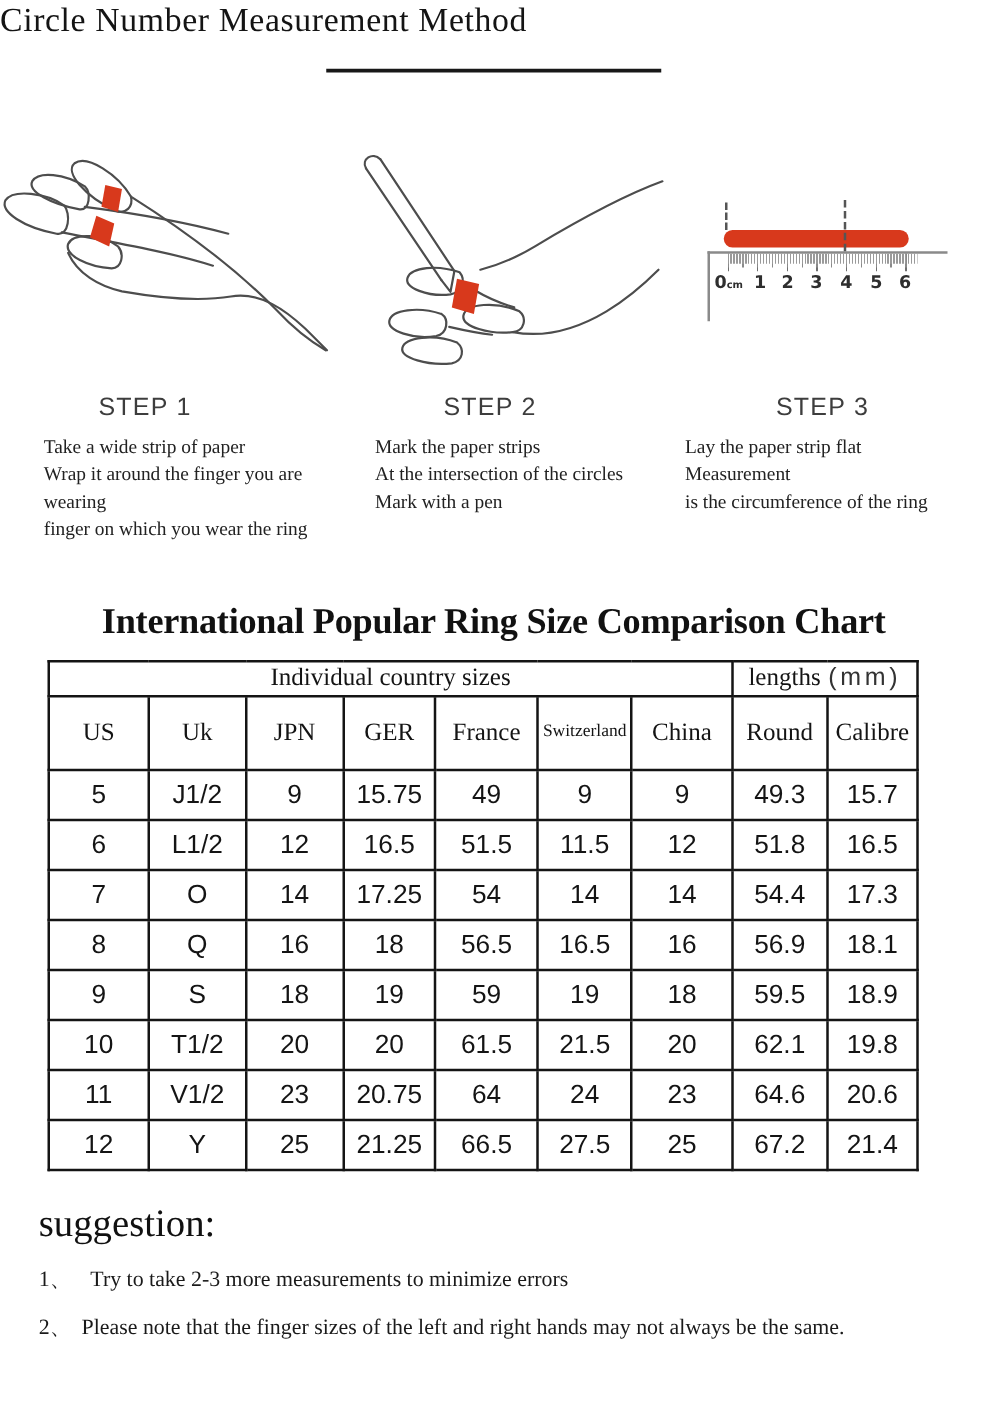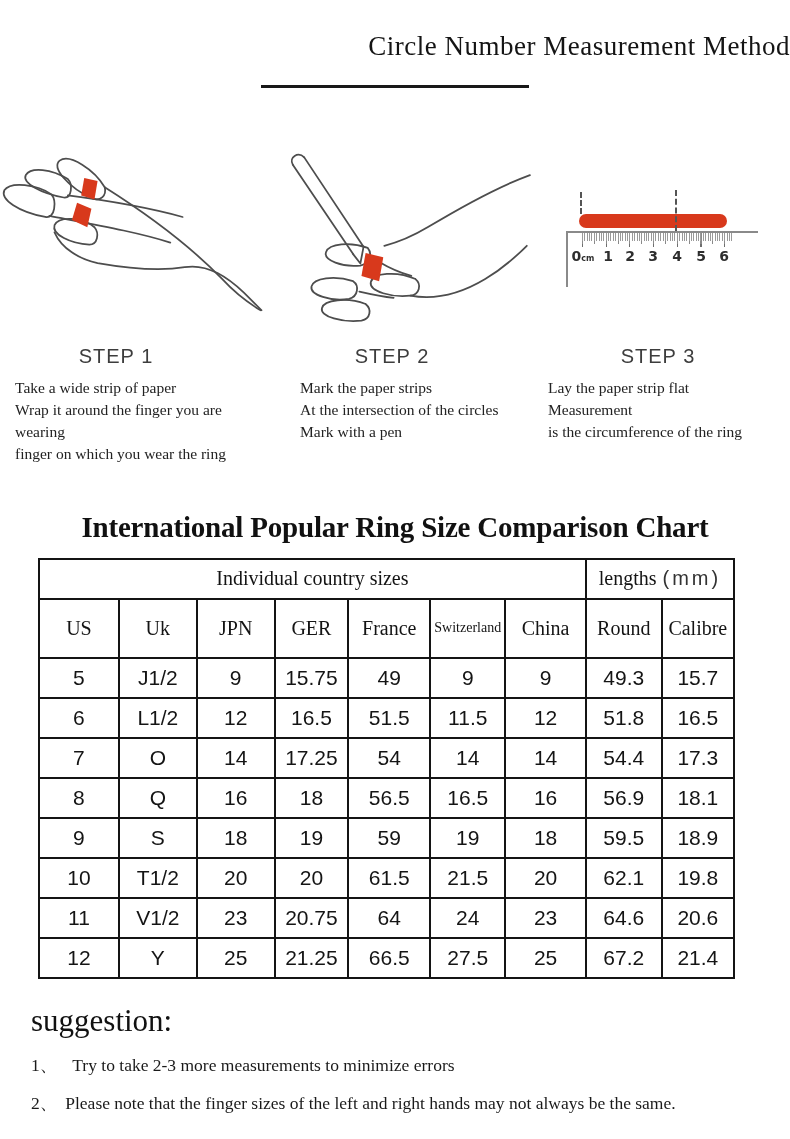--- a/index.html
+++ b/index.html
@@ -4,21 +4,21 @@
 <style>
   * { margin:0; padding:0; box-sizing:border-box; }
   html,body { background:#ffffff; }
   .page {
     width:790px; height:1139px; position:relative; margin:0 auto;
     background:#ffffff; color:#1b1b1b; overflow:hidden;
     font-family:"Liberation Serif","DejaVu Serif",serif;
   }
 
   
-  .hdr { text-align:right; padding-top:30px; }
+  .hdr { text-align:left; }
   .hdr h1 {
     font:400 27px/1.25 "Liberation Serif","DejaVu Serif",serif;
     letter-spacing:.5px; color:#141414;
   }
   .title-underline { width:268px; height:3px; background:#181818; margin:21px auto 0; }
 
   
   .steps { display:flex; margin-top:48px; }
   .step { position:relative; }
   .step.s1 { width:272px; }
@@ -28,21 +28,21 @@
   .illus svg { width:100%; height:100%; display:block; }
   .step-heading {
     margin-top:4px; text-align:center;
     font:400 20px "Liberation Sans","DejaVu Sans",sans-serif;
     letter-spacing:1px; color:#3d3d3d;padding-left:20px;
   }
   .s1 .step-heading { padding-right:60px; }
   .s2 .step-heading { padding-right:40px; }
   .s3 .step-heading { padding-right:26px; }
   .step-lines { margin-top:9px; font-size:15.5px; line-height:22px; color:#222; }
-  .s1 .step-lines { padding-left:15px; }
+  .s1 .step-lines { padding-left:15px;margin-left:20px; }
   .s2 .step-lines { padding-left:28px; }
   .s3 .step-lines { padding-left:16px; }
 
   
   .ruler-wrap { position:absolute; left:14px; top:0; width:230px; height:205px; }
   .rb-line   { position:absolute; left:20px; top:95px; width:192px; height:2px; background:#8a8a8a; }
   .rb-left   { position:absolute; left:20px; top:95px; width:2px; height:56px; background:#8a8a8a; }
   .strip     { position:absolute; left:33px; top:78px; width:148px; height:14px;
                border-radius:7px; }
   .dash      { position:absolute; width:0; border-left:2px dashed #555; }
@@ -58,21 +58,21 @@
   .nums .num small { font-size:8px; font-weight:700;text-align:center; }
 
   
   .chart-title {
     text-align:center; margin-top:46px;
     font:700 29px "Liberation Serif","DejaVu Serif",serif; color:#111;
     letter-spacing:-.2px;
   }
   table.ring { border-collapse:collapse; table-layout:fixed; width:697px; margin:14px 0 0 38px; }
   table.ring th, table.ring td { border:2px solid #141414; text-align:center; padding:0; overflow:hidden; }
-  tr.grp th { height:40px; font-weight:400; font-size:20px; color:#141414; }
+  tr.grp th { height:28px; font-weight:400; font-size:20px; color:#141414; }
   th.lengths-cell { text-align:left; padding-left:9px; }
   th.lengths-cell .unit { letter-spacing:3px; margin-left:6px; font-family:"Liberation Sans","DejaVu Sans",sans-serif; font-weight:300; color:#333; }
   tr.cols th { height:59px; font-weight:400; font-size:20px; color:#141414; }
   tr.cols th.small { font-size:14px; }
   tbody.vals td { height:40px; font:400 21px "Liberation Sans","DejaVu Sans",sans-serif; color:#141414; }
 
   
   .suggestion { margin-top:24px; padding-left:31px; }
   .suggestion h2 { font:400 31px "Liberation Serif","DejaVu Serif",serif; color:#111; }
   .sug-item { display:flex; align-items:baseline; margin-top:14px; font-size:17.5px; color:#1a1a1a; }

